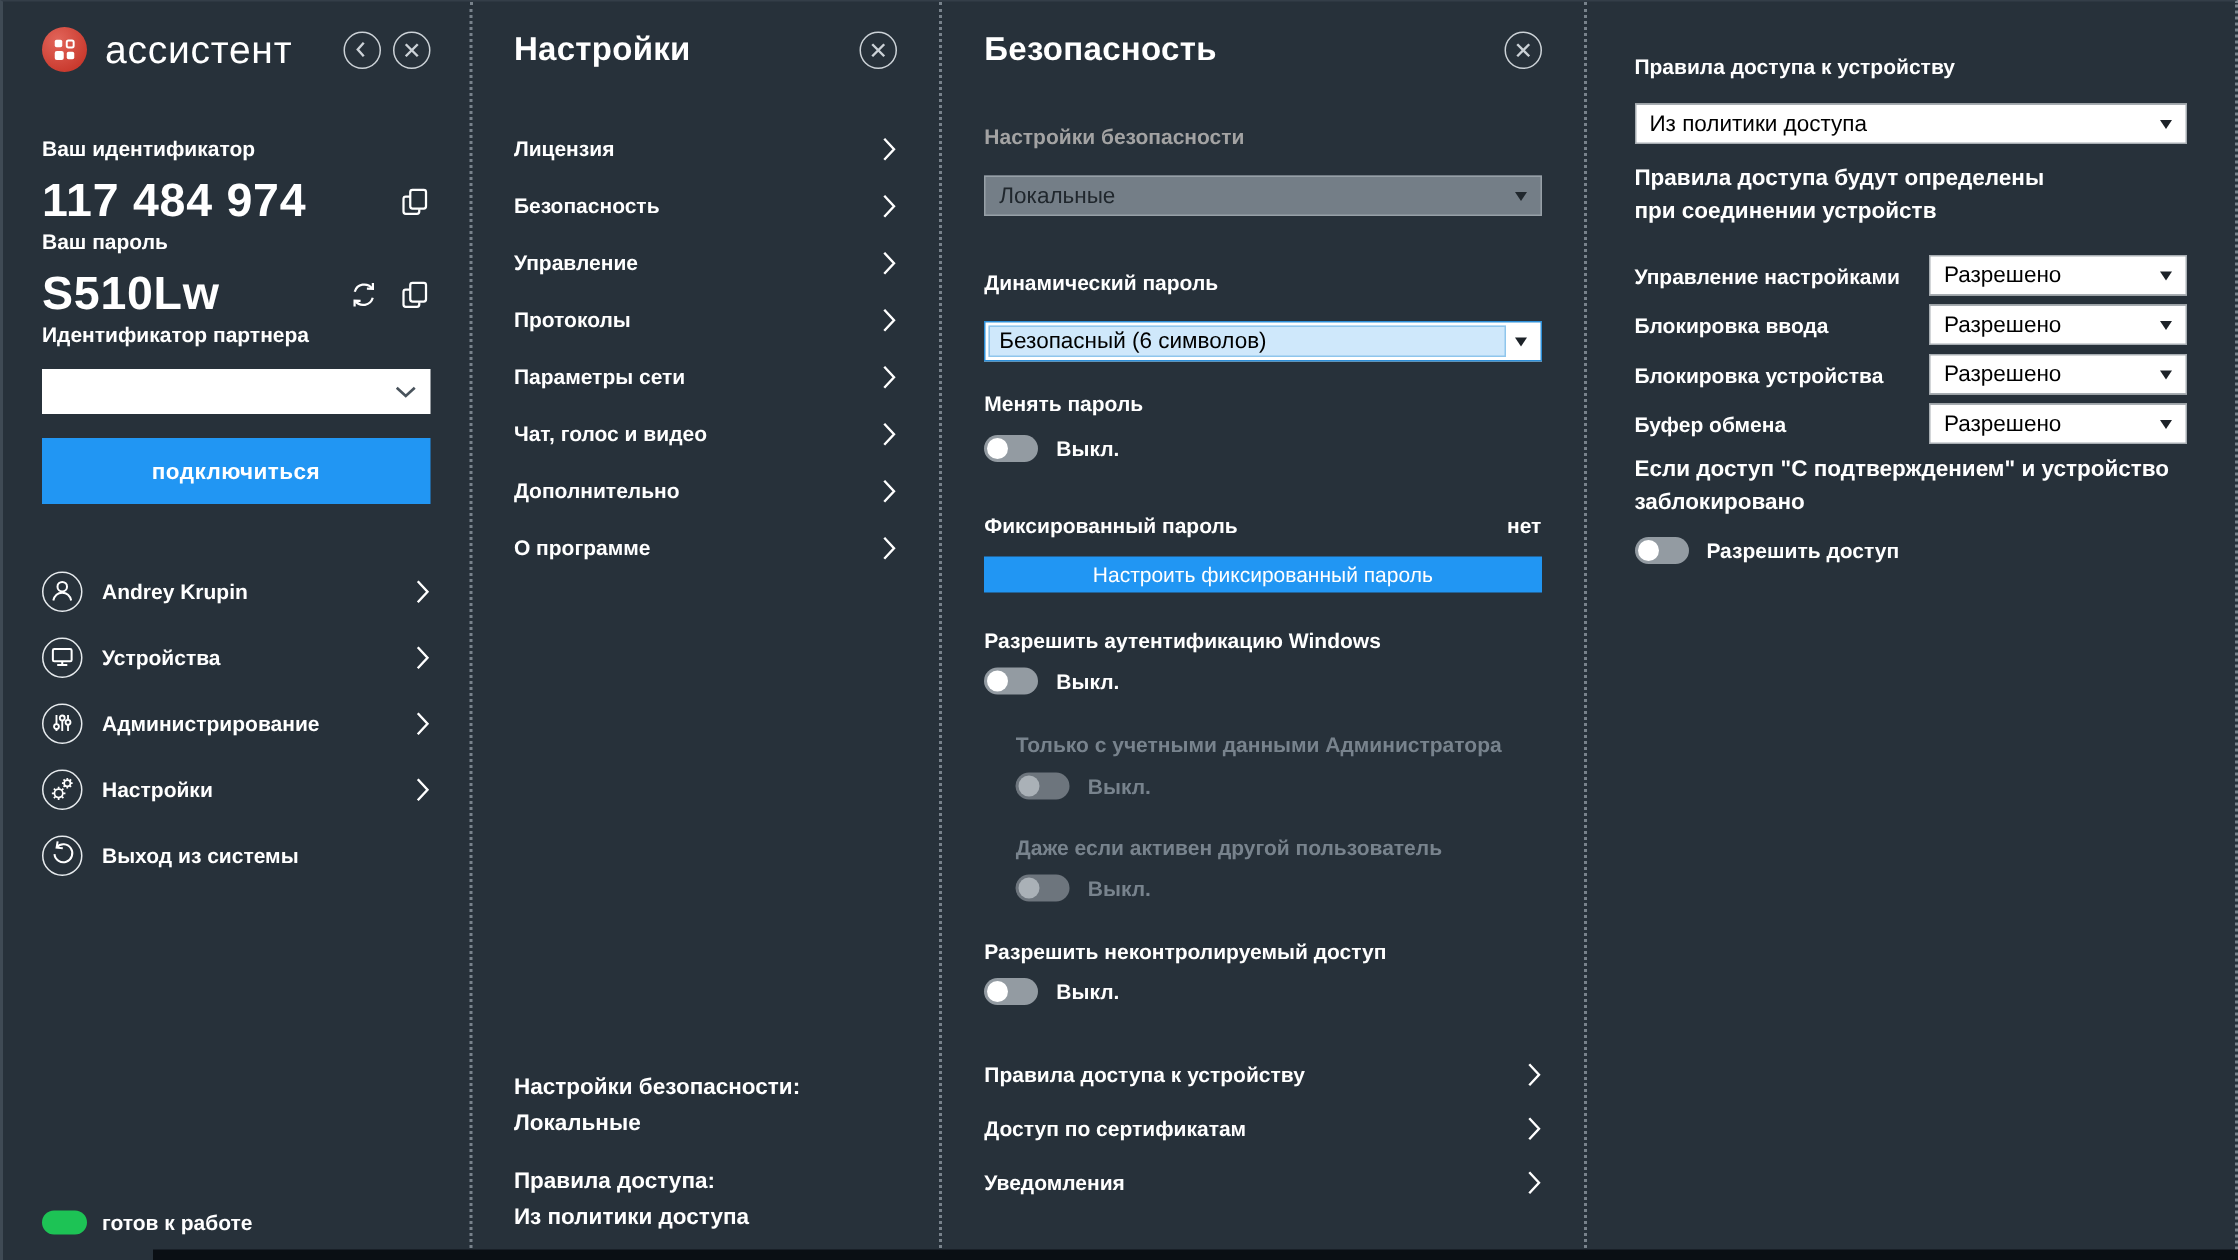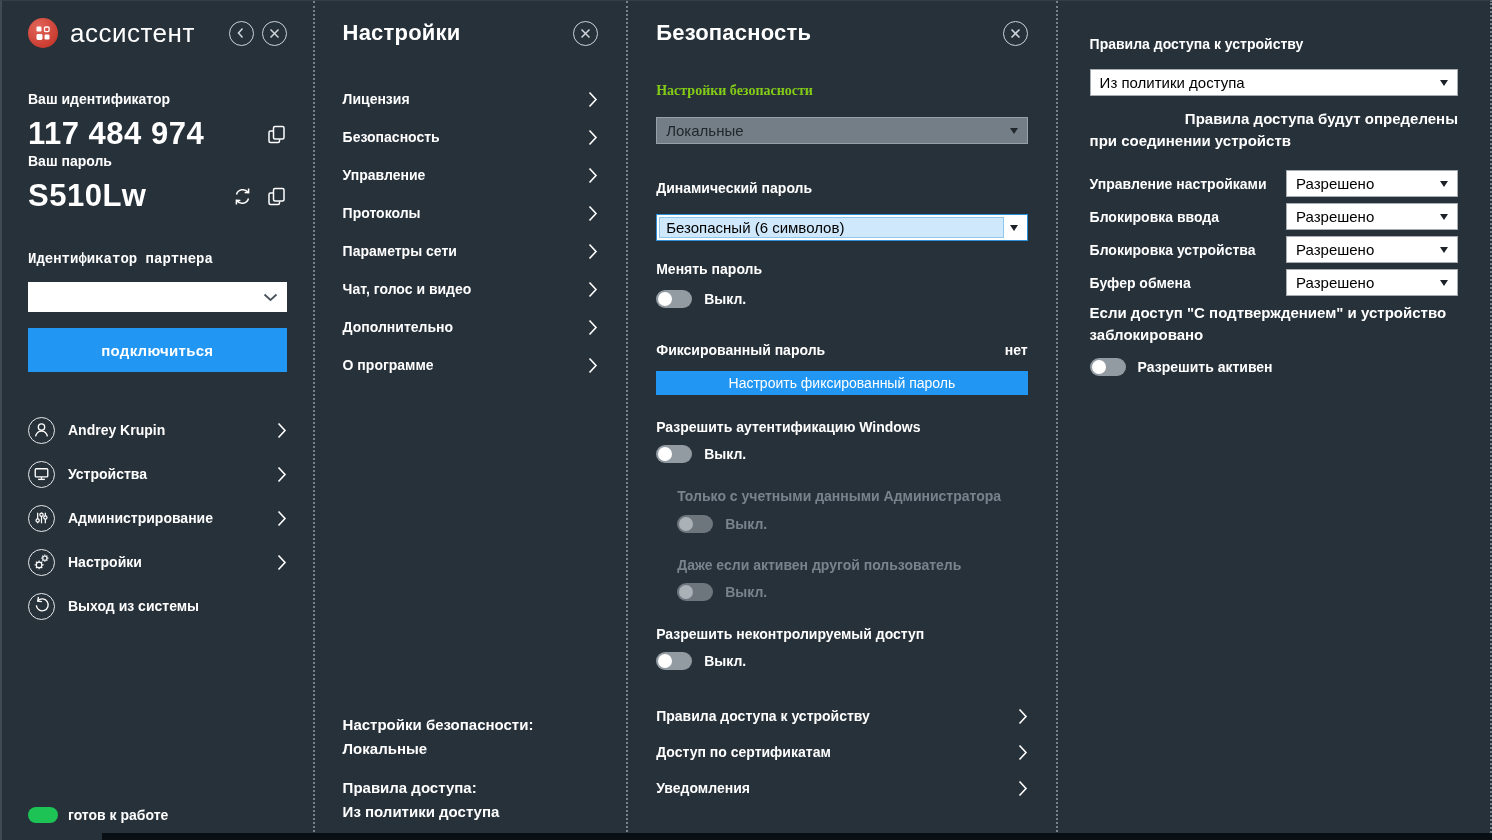--- a/index.html
+++ b/index.html
@@ -33,21 +33,21 @@
   }
 
   
   .logo {
     width:30px; height:30px; border-radius:50%; flex:none;
     background:radial-gradient(circle at 35% 30%, #e2655a, #c93a2e 75%);
     display:flex; align-items:center; justify-content:center;
   }
 
   .lbl { font-weight:bold; font-size:14px; line-height:18px; }
-  .muted { color:#84cc16;font-family:Liberation Serif, serif; }
+  .muted { color:#a3a3a3; }
 
   .big-row { display:flex; align-items:center; }
   .big-val { font-size:31px; font-weight:bold; letter-spacing:.5px; line-height:36px; }
   .icon-btn { cursor:pointer; display:flex; flex:none; }
 
   
   .combo { position:relative; margin-top:14px; }
   .combo input {
     width:100%; height:30px; border:none; outline:none; background:#fff;
     font-family:"Liberation Sans", sans-serif; font-size:15px; color:#111; padding:0 30px 0 8px;
@@ -177,21 +177,21 @@
         </svg>
       </span>
       <span class="icon-btn" style="margin-left:13px;">
         <svg width="21" height="21" viewBox="0 0 21 21" fill="none" stroke="#fff" stroke-width="1.5">
           <rect x="7.5" y="2.5" width="10.5" height="12.5" rx="1.5"></rect>
           <path d="M13.5 15.5v1.5a1.5 1.5 0 0 1-1.5 1.5H4.5A1.5 1.5 0 0 1 3 17V8.5A1.5 1.5 0 0 1 4.5 7h3"></path>
         </svg>
       </span>
     </div>
 
-    <div class="lbl" style="margin-top:36px;font-family:Liberation Mono, monospace;">Идентификатор партнера</div>
+    <div class="lbl" style="">Идентификатор партнера</div>
     <div class="combo">
       <input type="text" value="" style="">
       <span class="chev">
         <svg width="15" height="9" viewBox="0 0 15 9" fill="none" stroke="#49535c" stroke-width="1.8">
             <polyline points="1.5,1.5 7.5,7 13.5,1.5"></polyline>
           </svg>
       </span>
     </div>
 
     <button class="btn-blue btn-connect">подключиться</button>
@@ -475,21 +475,21 @@
   </div>
 
   <div class="panel p4">
 
     <div class="lbl" style="margin-top:34px;">Правила доступа к устройству</div>
     <div class="select-white" style="margin-top:16px;">
       <span>Из политики доступа</span>
       <span class="tri"></span>
     </div>
 
-    <div class="note" style="margin-top:12px;text-align:right;">Правила доступа будут определены</div>
+    <div class="note" style="margin-top:12px;">Правила доступа будут определены</div>
     <div class="note">при соединении устройств</div>
 
     <div style="margin-top:18px;">
       <div class="rule-row">
         <span class="lbl">Управление настройками</span>
         <div class="select-white">
           <span>Разрешено</span>
           <span class="tri"></span>
         </div>
       </div>
@@ -514,18 +514,18 @@
           <span class="tri"></span>
         </div>
       </div>
     </div>
 
     <div class="note" style="margin-top:6px;">Если доступ "С подтверждением" и устройство</div>
     <div class="note">заблокировано</div>
 
     <div class="toggle-row" style="margin-top:12px;">
       <span class="toggle"></span>
-      <span class="lbl">Разрешить активен</span>
+      <span class="lbl">Разрешить доступ</span>
     </div>
   </div>
 
   <div class="bottom-strip"></div>
 </div>
 
 </body></html>

